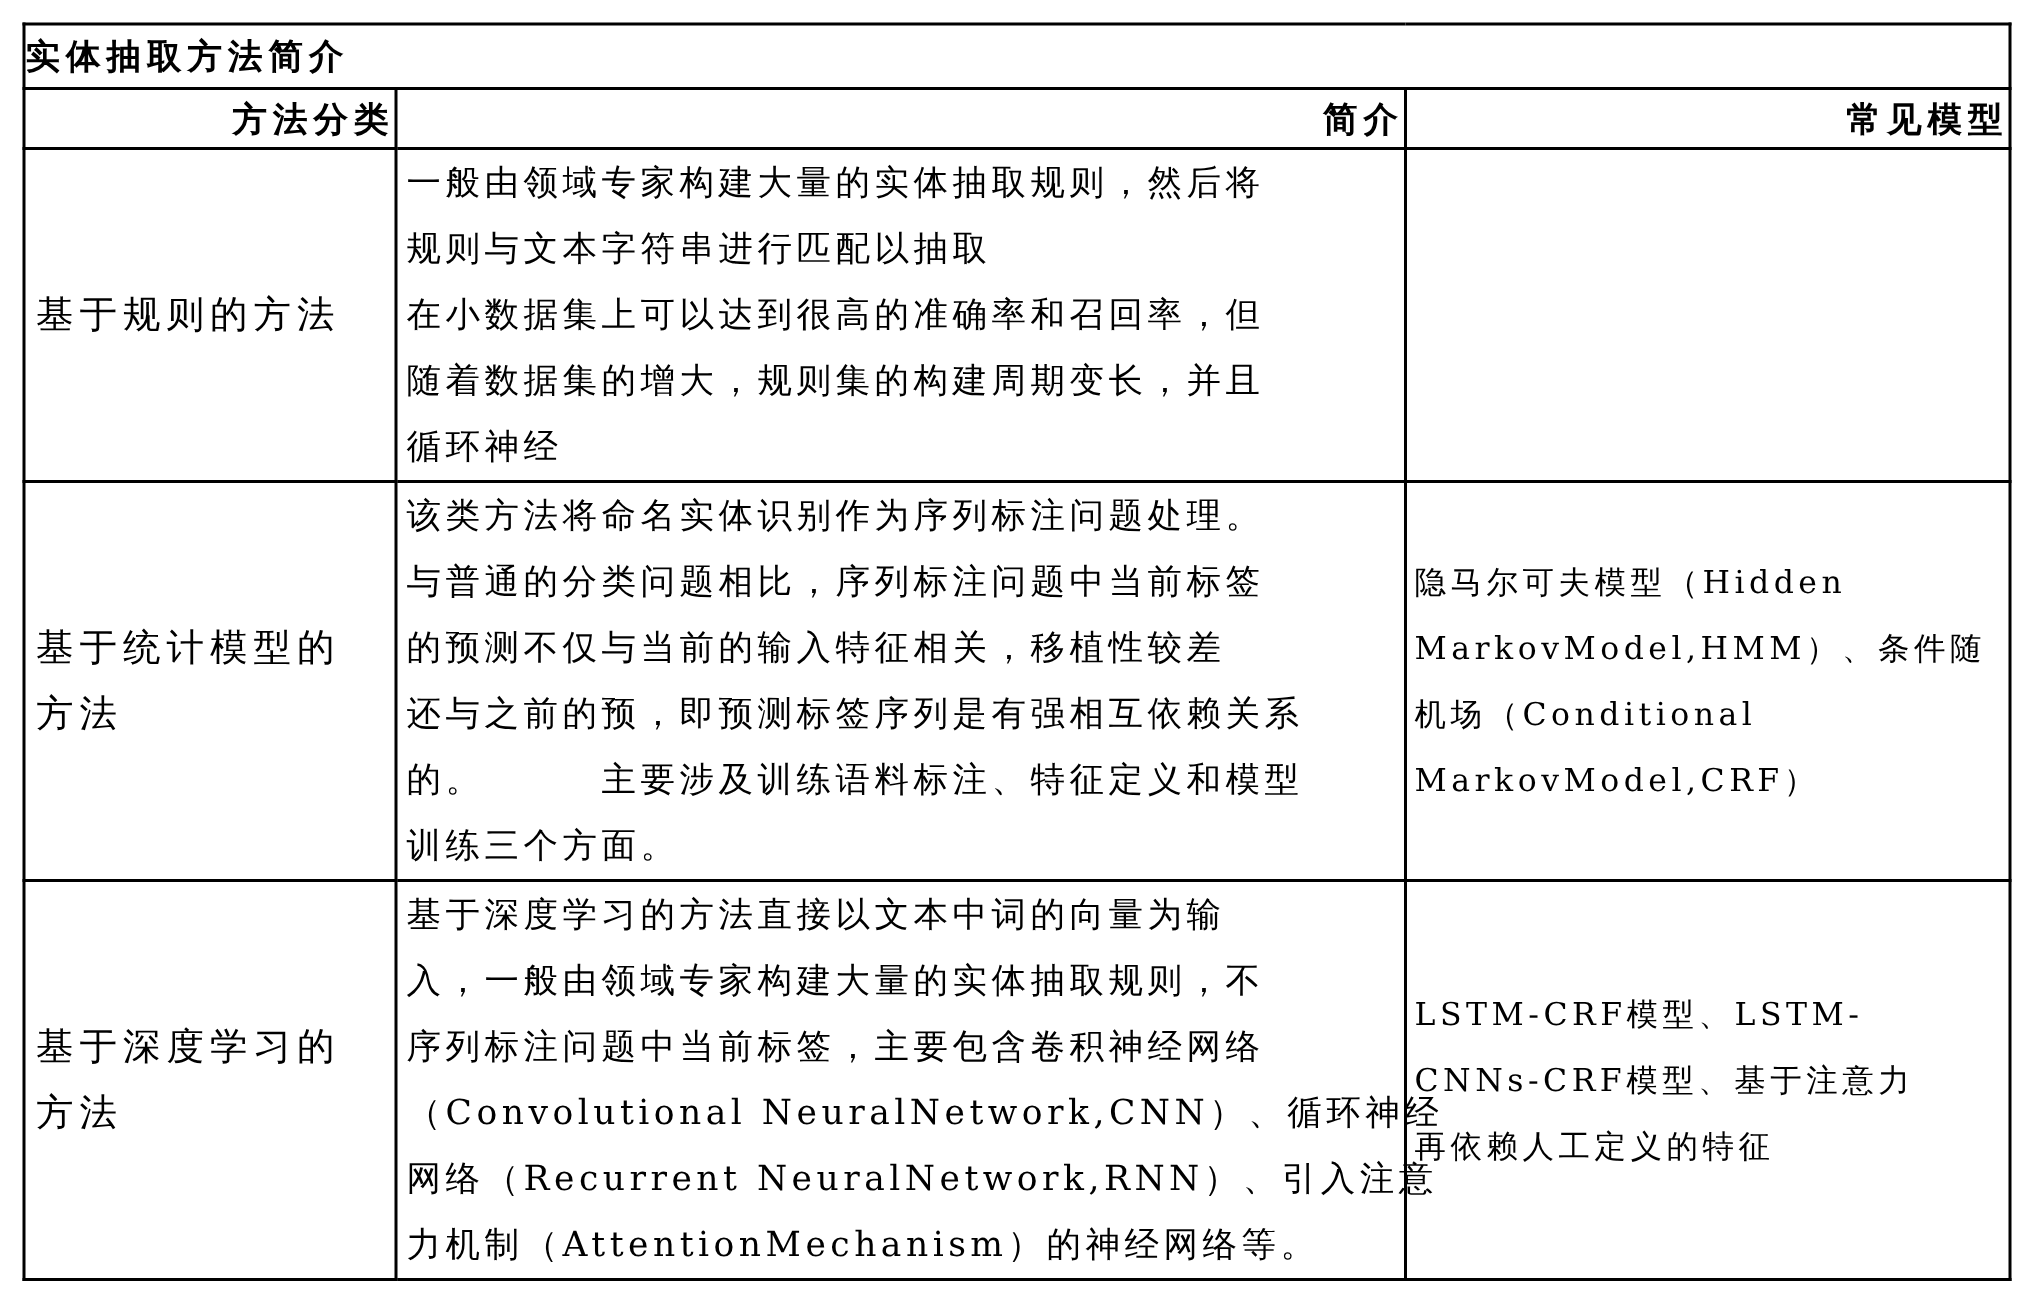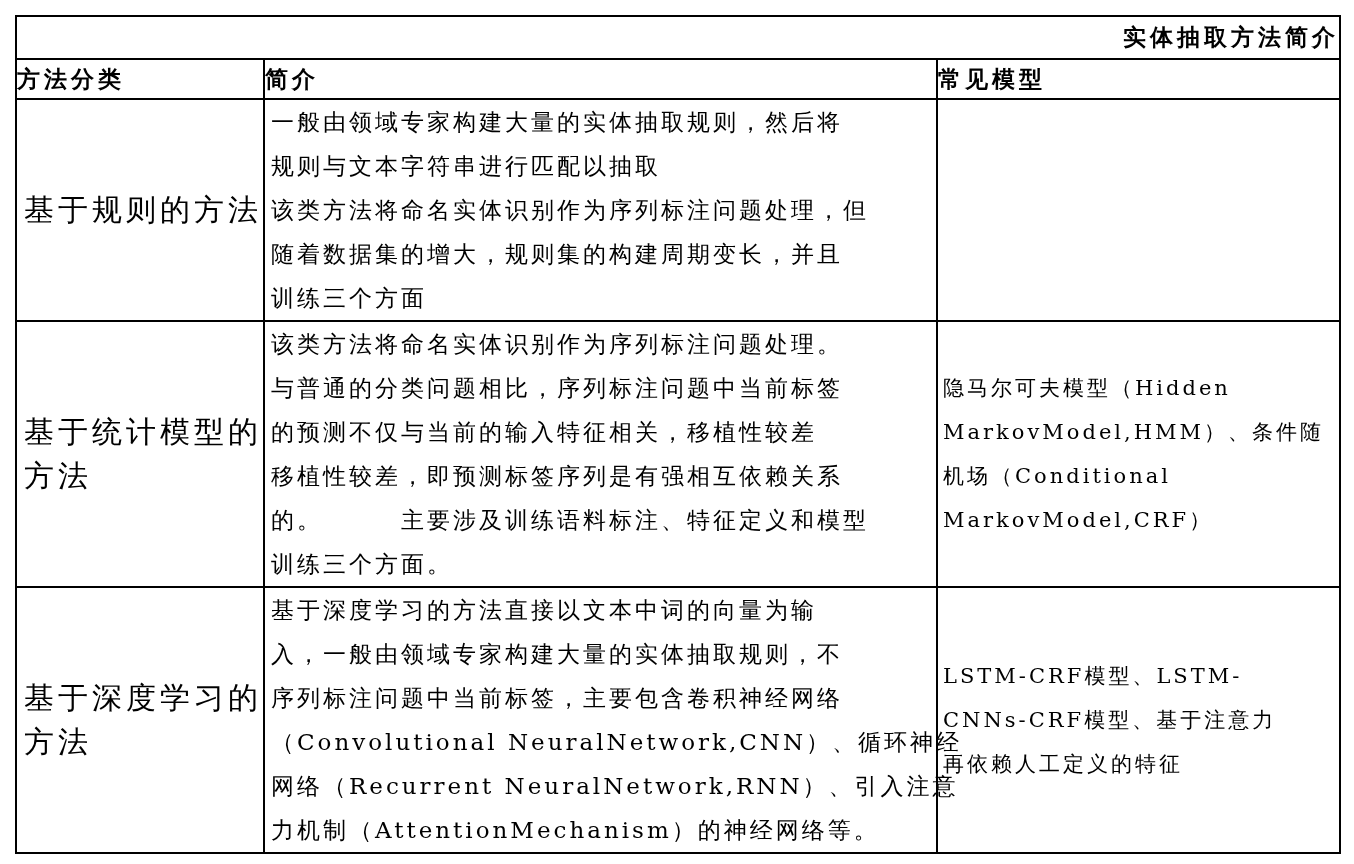--- a/index.html
+++ b/index.html
@@ -23,34 +23,34 @@
     border-collapse: collapse;
     table-layout: fixed;
   }
   table.doc td, table.doc th {
     border: 2px solid #000000;
     padding: 0;
     vertical-align: middle;
   }
   .title-cell {
     height: 41px;
-    text-align: right;
+    text-align: left;
     font-weight: bold;
     font-size: 23px;
     letter-spacing: 4px;
   }
   .head-cell {
     height: 38px;
-    text-align: left;
+    text-align: right;
     font-weight: bold;
     font-size: 23px;
     letter-spacing: 4px;
   }
   .cat-cell {
-    font-size: 30px;
+    font-size: 25px;
     letter-spacing: 4px;
     line-height: 44px;
     padding-left: 7px !important;
     padding-right: 4px !important;
     margin-top: 44px;
   }
   .desc-cell {
     font-size: 23px;
     letter-spacing: 3px;
     line-height: 44px;
@@ -89,37 +89,37 @@
     <td class="head-cell">常见模型</td>
   </tr>
 
   <tr class="r1">
     <td class="cat-cell">
       <span class="line">基于规则的方法</span>
     </td>
     <td class="desc-cell">
       <span class="line">一般由领域专家构建大量的实体抽取规则，然后将</span>
       <span class="line">规则与文本字符串进行匹配以抽取</span>
-      <span class="line">该类方法将命名实体识别作为序列标注问题处理，但</span>
+      <span class="line">在小数据集上可以达到很高的准确率和召回率，但</span>
       <span class="line">随着数据集的增大，规则集的构建周期变长，并且</span>
-      <span class="line">训练三个方面</span>
+      <span class="line">循环神经</span>
     </td>
     <td class="model-cell"></td>
   </tr>
 
   <tr class="r2">
     <td class="cat-cell">
       <span class="line">基于统计模型的</span>
       <span class="line">方法</span>
     </td>
     <td class="desc-cell">
       <span class="line">该类方法将命名实体识别作为序列标注问题处理。</span>
       <span class="line">与普通的分类问题相比，序列标注问题中当前标签</span>
       <span class="line">的预测不仅与当前的输入特征相关，移植性较差</span>
-      <span class="line">移植性较差，即预测标签序列是有强相互依赖关系</span>
+      <span class="line">还与之前的预，即预测标签序列是有强相互依赖关系</span>
       <span class="line">的。　　　主要涉及训练语料标注、特征定义和模型</span>
       <span class="line">训练三个方面。</span>
     </td>
     <td class="model-cell">
       <span class="line">隐马尔可夫模型（Hidden</span>
       <span class="line">MarkovModel,HMM）、条件随</span>
       <span class="line">机场（Conditional</span>
       <span class="line">MarkovModel,CRF）</span>
     </td>
   </tr>

